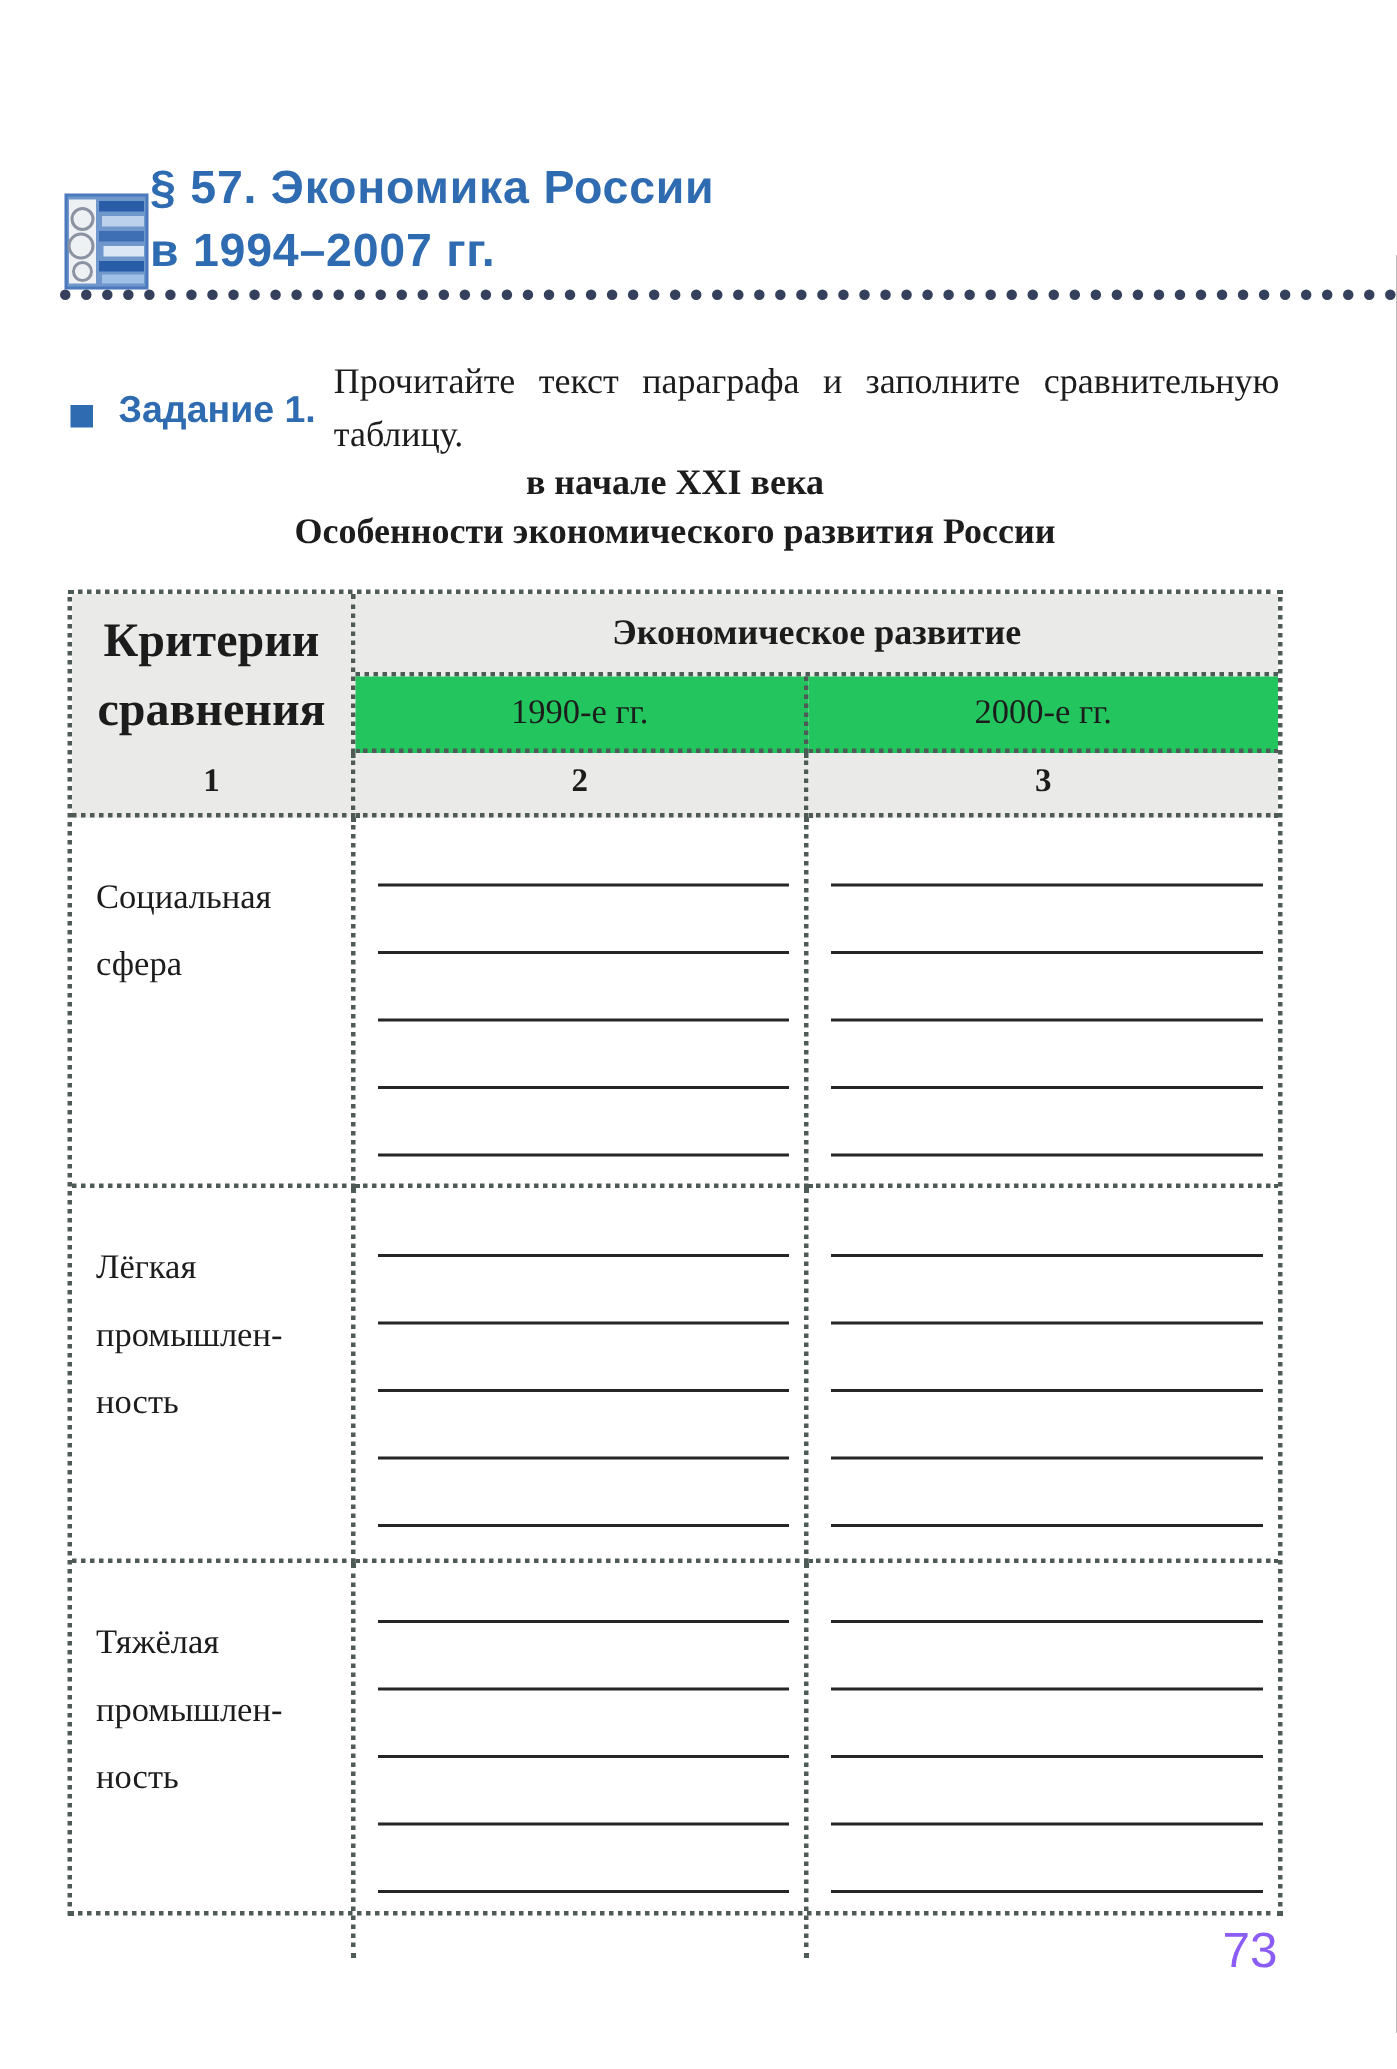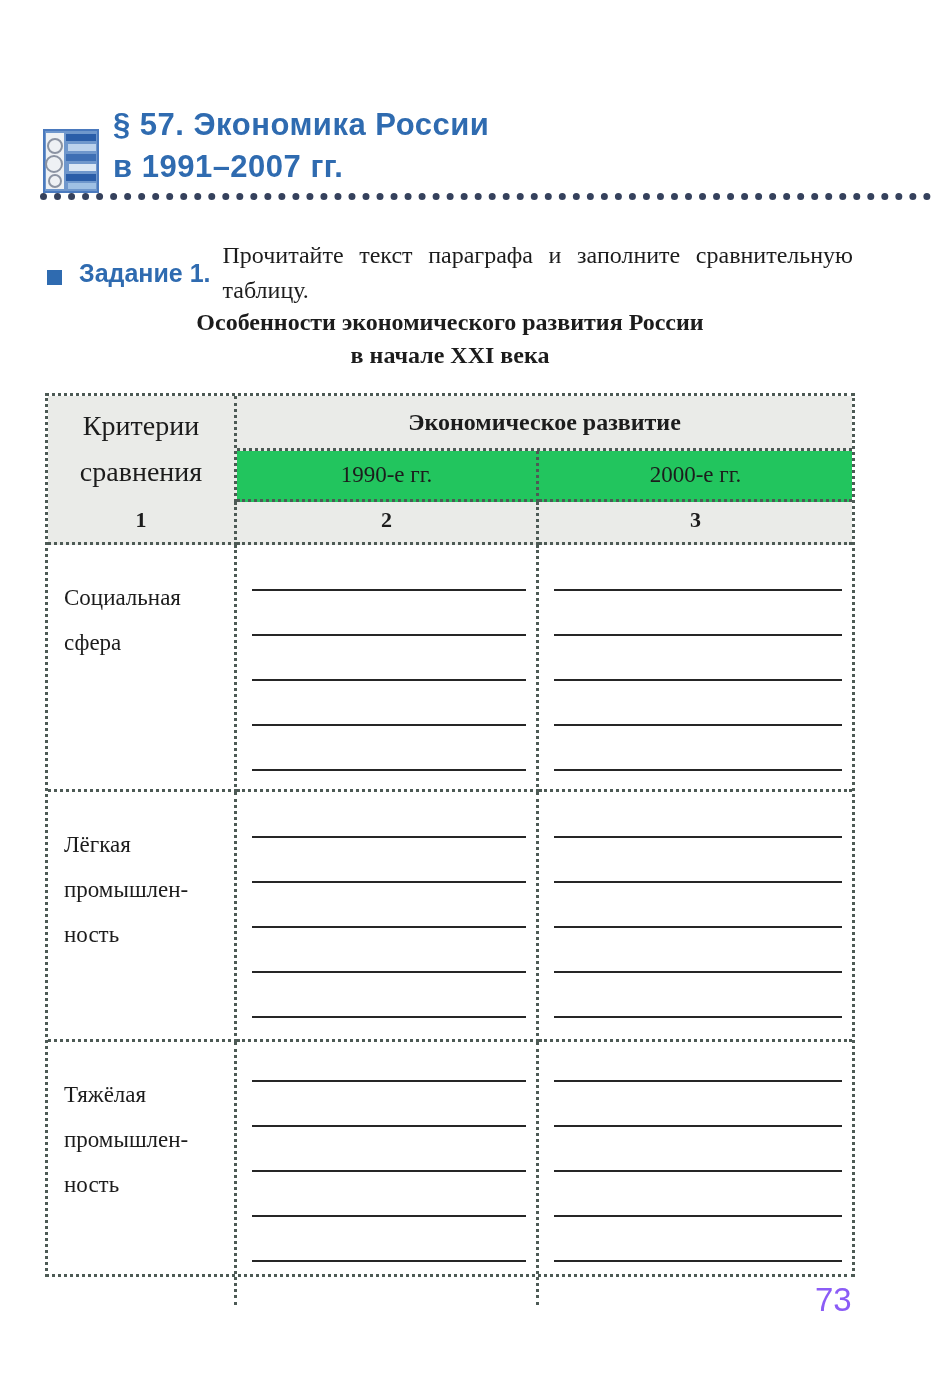--- a/index.html
+++ b/index.html
@@ -9,21 +9,21 @@
     margin:0 auto;
     background:#ffffff;
     font-family:"Liberation Serif", serif;
     color:#1c1c1c;
     overflow:hidden;
   }
 
   
   .sec-icon { position:absolute; left:42px; top:126px; width:58px; height:70px; }
   .sec-title {
-    position:absolute; left:113px; top:104px;
+    position:absolute; left:100px; top:104px;
     font-family:"Liberation Sans", sans-serif;
     font-weight:bold; font-size:31px; line-height:42px;
     color:#2f6bb0; letter-spacing:0.5px;
   }
   .dotted-rule {
     position:absolute; left:40px; top:193px; width:891px; height:0;
     border-top:7px dotted #35415c;
   }
 
   
@@ -64,21 +64,21 @@
   }
   .cell { box-sizing:border-box; }
   .b-r { border-right:3px dotted #4d5a55; }
   .b-b { border-bottom:3px dotted #4d5a55; }
   .hdr-bg { background:#eaebe8; }
   .sub-bg { background:#22c55e; }
 
   .cell-criteria {
     grid-row:1/3; grid-column:1;
     display:flex; align-items:center; justify-content:center;
-    text-align:center; font-weight:normal; font-size:28px; line-height:46px;
+    text-align:center; font-weight:bold; font-size:32px; line-height:46px;
     white-space:pre-line;
   }
   .cell-group {
     grid-row:1; grid-column:2/4;
     display:flex; align-items:center; justify-content:center;
     font-weight:bold; font-size:24px;
   }
   .cell-sub {
     display:flex; align-items:center; justify-content:center;
     font-size:23px;
@@ -120,33 +120,33 @@
       <rect x="24" y="8" width="30" height="7" fill="#2a5da8"></rect>
       <rect x="26" y="18" width="28" height="7" fill="#bcd2ec"></rect>
       <rect x="24" y="28" width="30" height="7" fill="#3e6fb4"></rect>
       <rect x="27" y="38" width="27" height="7" fill="#dbe7f4"></rect>
       <rect x="24" y="48" width="30" height="7" fill="#2a5da8"></rect>
       <rect x="26" y="57" width="28" height="6" fill="#9fc0e4"></rect>
     </svg>
   </div>
   <div class="sec-title">
     <div>§ 57. Экономика России</div>
-    <div>в 1991–2007 гг.</div>
+    <div>в 1994–2007 гг.</div>
   </div>
   <div class="dotted-rule"></div>
 
   <div class="task">
     <span class="task-bullet"></span>
     <span class="task-label">Задание 1.</span>
     <span class="task-text">Прочитайте текст параграфа и заполните сравнительную таблицу.</span>
   </div>
 
   <div class="tbl-title">
+    <div>в начале XXI века</div>
     <div>Особенности экономического развития России</div>
-    <div>в начале XXI века</div>
   </div>
 
   <div class="tbl">
 
     <div class="cell cell-criteria hdr-bg b-r">Критерии
 сравнения</div>
     <div class="cell cell-group hdr-bg b-b">Экономическое развитие</div>
 
     <div class="cell cell-sub sub-bg b-r b-b" style="grid-row:2;grid-column:2;">1990-е гг.</div>
     <div class="cell cell-sub sub-bg b-b" style="grid-row:2;grid-column:3;">2000-е гг.</div>

